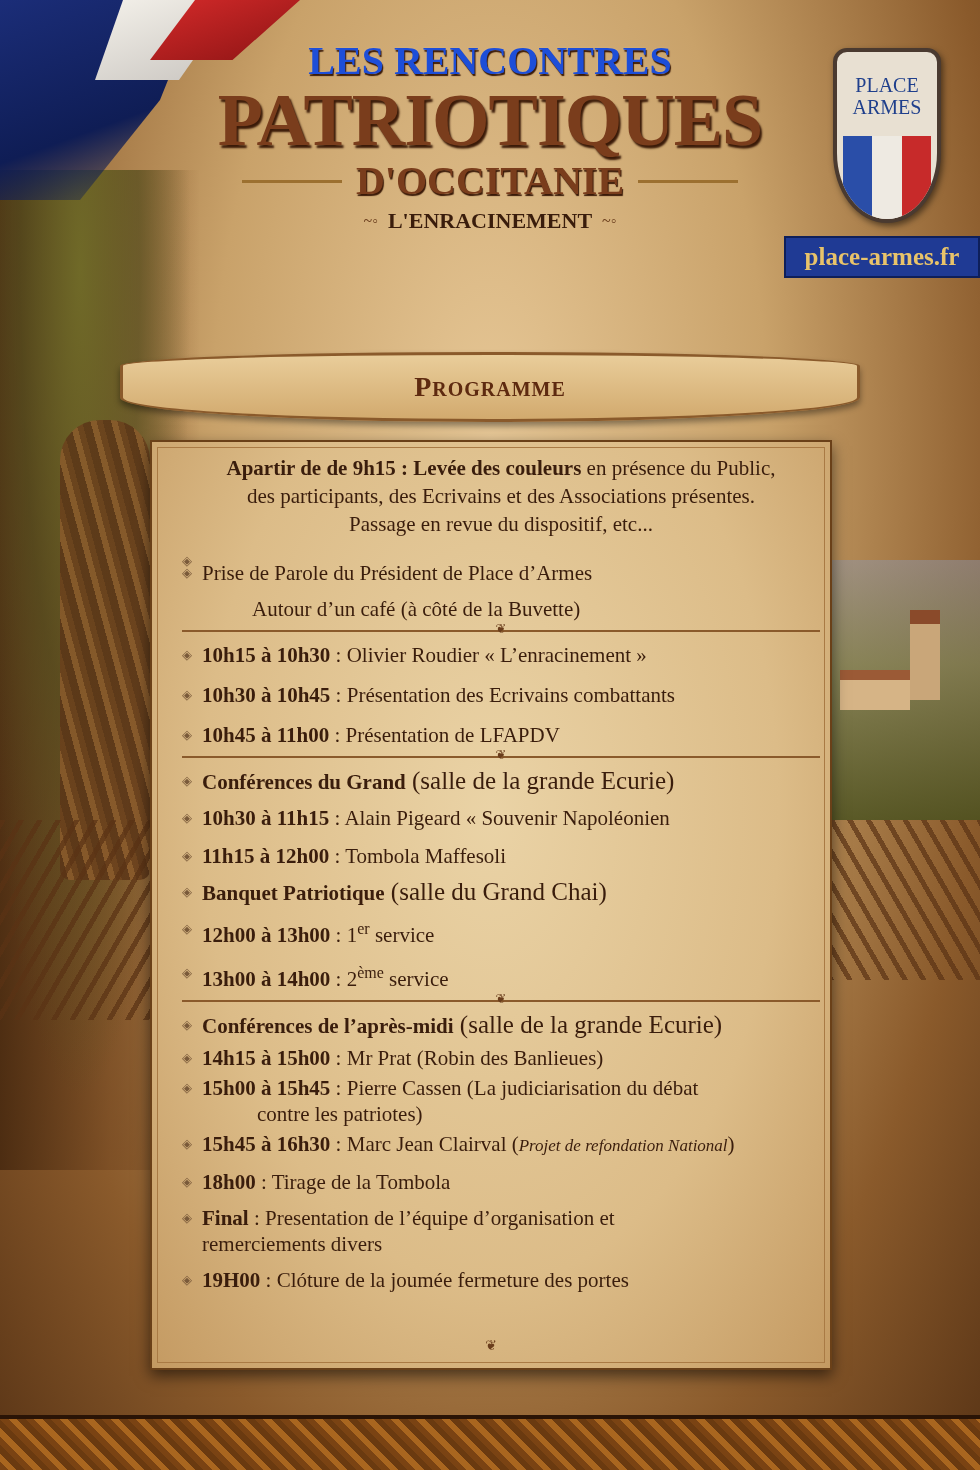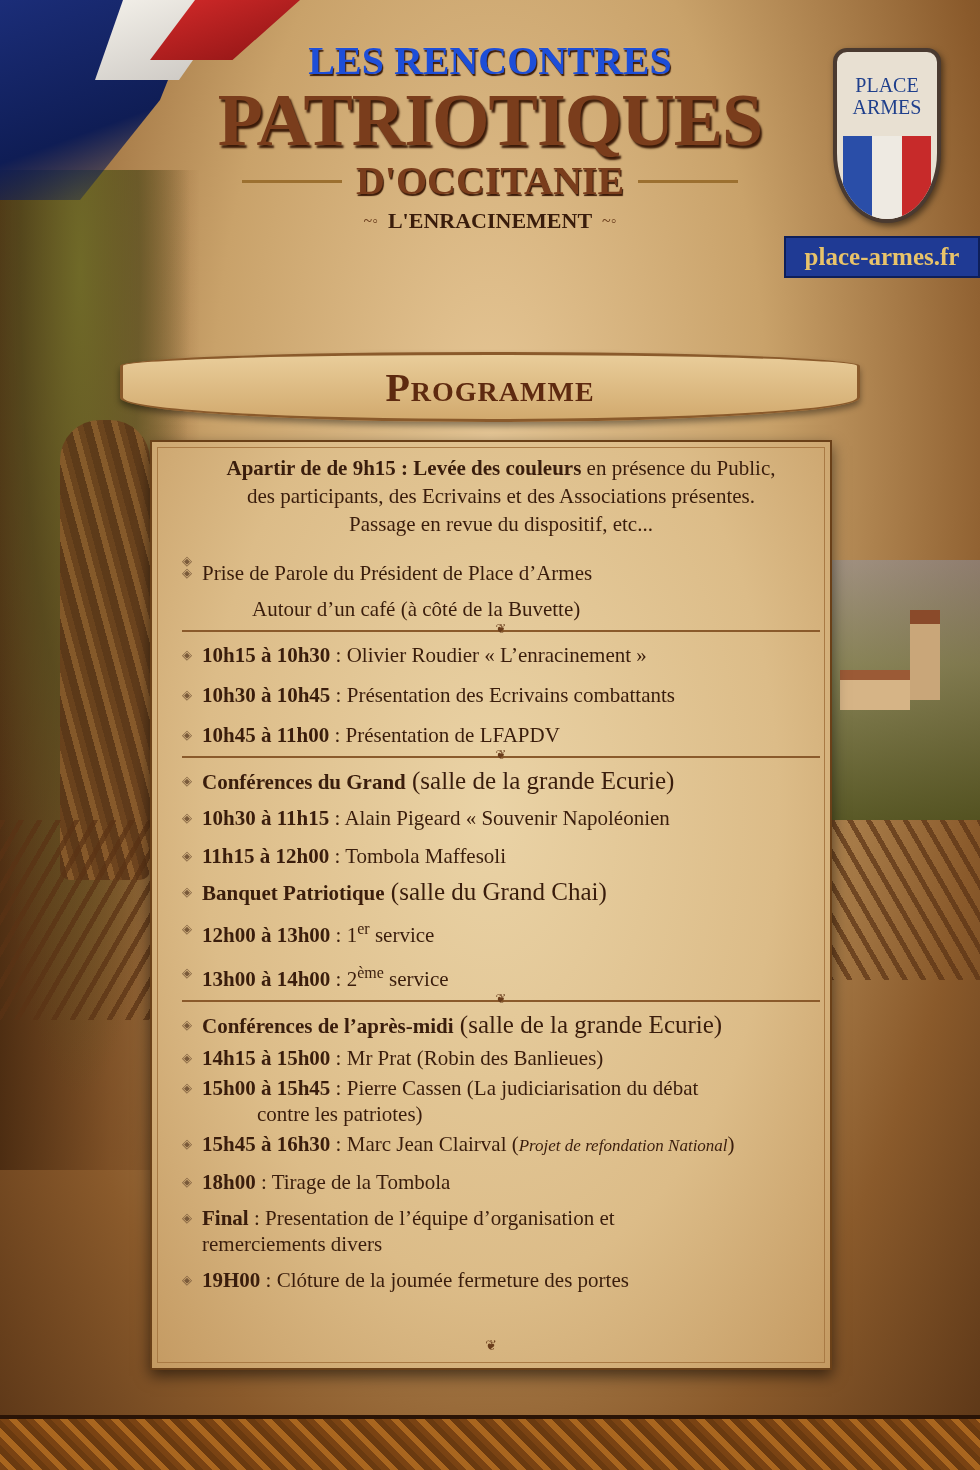--- a/index.html
+++ b/index.html
@@ -89,21 +89,21 @@
   .site-badge { position: absolute; left: 784px; top: 236px; width: 196px; height: 42px;
     background: #1f3a94; border: 2px solid #0e1f5a; display: flex; align-items: center; justify-content: center; }
   .site-text { font-size: 25px; font-weight: bold; color: #e8c36a; }
 
   
   .banner { position: absolute; left: 120px; top: 352px; width: 740px; height: 70px;
     background: linear-gradient(180deg, #e9cd9a, #d2aa6e);
     border: 3px solid #8a5a2b; border-radius: 50% 50% 50% 50% / 20% 20% 35% 35%;
     box-shadow: 0 4px 6px rgba(0,0,0,0.4);
     display: flex; align-items: center; justify-content: center; }
-  .banner-text { font-size: 40px; font-weight: bold; color: #5e2a10; font-variant: small-caps; letter-spacing: 1px; }
+  .banner-text { font-size: 28px; font-weight: bold; color: #5e2a10; font-variant: small-caps; letter-spacing: 1px; }
 
   
   .parchment { position: absolute; left: 150px; top: 440px; width: 682px; height: 930px;
     background: radial-gradient(ellipse at 50% 40%, #ead3a6 0%, #dcbc88 60%, #c49a62 100%);
     border: 2px solid #6a4018; box-shadow: 0 6px 14px rgba(0,0,0,0.55);
     outline: 1px solid #a97a44; outline-offset: -8px; }
   .content { position: absolute; left: 30px; top: 12px; right: 10px; }
   .intro { text-align: center; font-size: 21px; line-height: 28px; color: #3a1d0c; }
   .intro b { font-weight: bold; }
   .row { position: relative; padding-left: 20px; font-size: 21px; line-height: 26px; color: #3a1d0c; }

